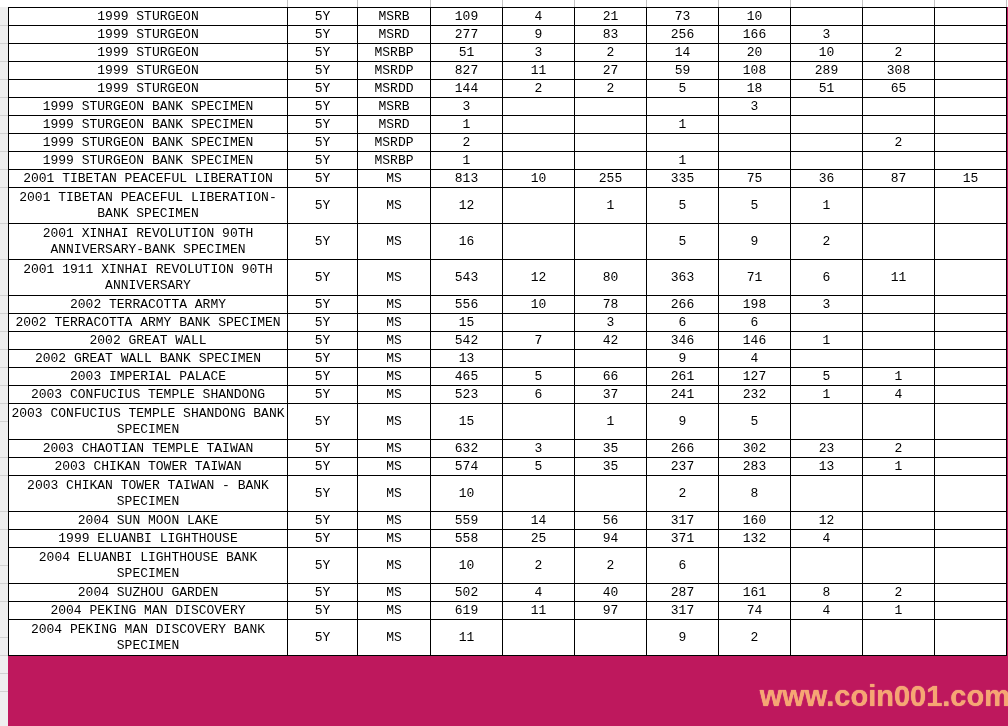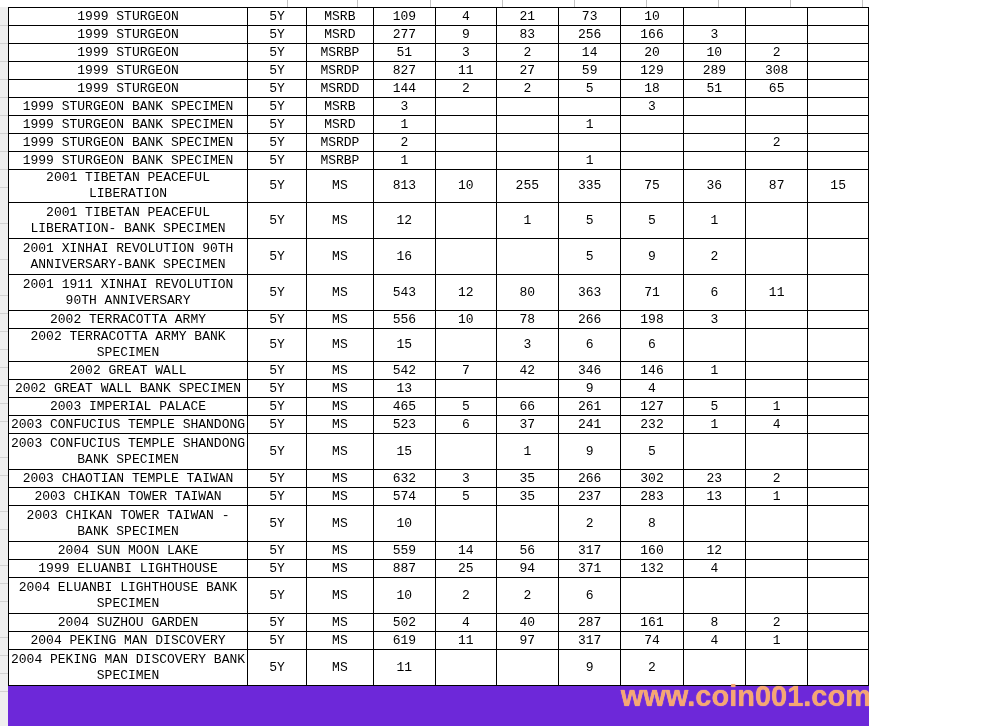--- a/index.html
+++ b/index.html
@@ -1,19 +1,19 @@
 <!DOCTYPE html>
 <html><head>
 <meta charset="utf-8">
 <style>
   html,body{margin:0;padding:0;}
   #screen{
     position:relative;
-    width:869px;height:726px;
-    background:#6d28d9;
+    width:1008px;height:726px;
+    background:#be185d;
     overflow:hidden;
     font-family:"Liberation Mono","DejaVu Sans Mono",monospace;
     color:#000;
   }
   
   #left-strip{
     position:absolute;left:0;top:0;width:8px;height:726px;
     background:#efefef;border-right:0;z-index:1;
   }
   #top-strip{
@@ -163,21 +163,21 @@
           <td></td>
         </tr>
         <tr>
           <td>1999 STURGEON</td>
           <td>5Y</td>
           <td>MSRDP</td>
           <td>827</td>
           <td>11</td>
           <td>27</td>
           <td>59</td>
-          <td>129</td>
+          <td>108</td>
           <td>289</td>
           <td>308</td>
           <td></td>
         </tr>
         <tr>
           <td>1999 STURGEON</td>
           <td>5Y</td>
           <td>MSRDD</td>
           <td>144</td>
           <td>2</td>
@@ -432,21 +432,21 @@
           <td>317</td>
           <td>160</td>
           <td>12</td>
           <td></td>
           <td></td>
         </tr>
         <tr>
           <td>1999 ELUANBI LIGHTHOUSE</td>
           <td>5Y</td>
           <td>MS</td>
-          <td>887</td>
+          <td>558</td>
           <td>25</td>
           <td>94</td>
           <td>371</td>
           <td>132</td>
           <td>4</td>
           <td></td>
           <td></td>
         </tr>
         <tr class="tall">
           <td>2004 ELUANBI LIGHTHOUSE BANK SPECIMEN</td>

